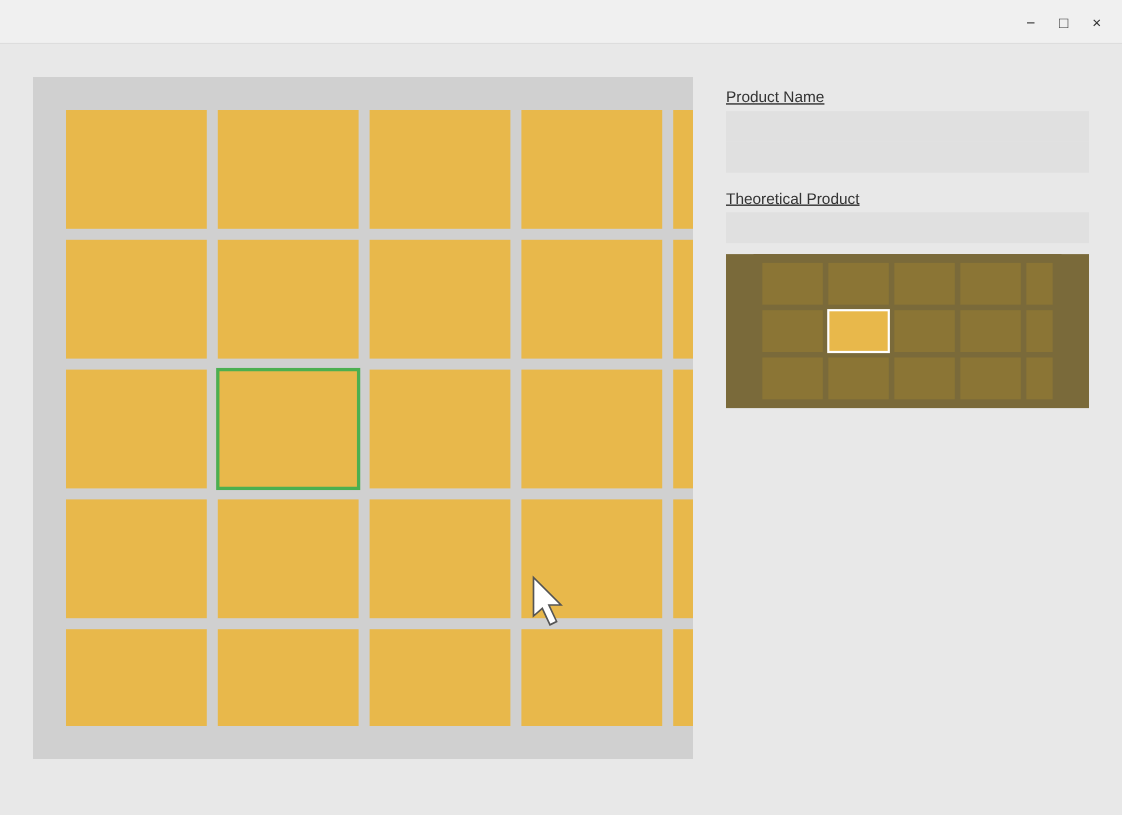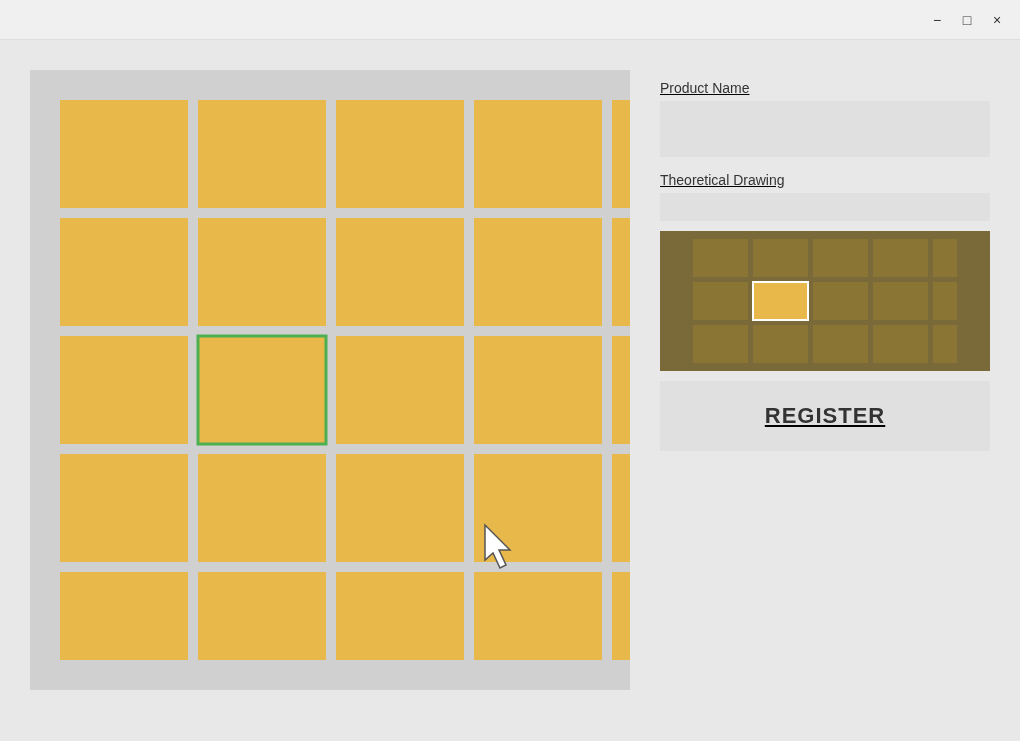--- a/index.html
+++ b/index.html
@@ -178,21 +178,21 @@
     </svg>
   </div>
 
   <div class="right-panel">
 
     <label class="field-label">Product Name</label>
     <input class="field-input" type="text" placeholder="" style="">
 
     <input class="field-input" type="text" placeholder="" style="">
 
-    <label class="field-label">Theoretical Drawing</label>
+    <label class="field-label">Theoretical Product</label>
     <input class="field-input" type="text" placeholder="" style="">
 
 
     <div class="mini-map">
       <svg width="100%" height="100%" viewBox="0 0 280 140">
         <rect width="280" height="140" fill="#7a6a3a"></rect>
 
         <rect x="8" y="8" width="55" height="38" fill="#8b7535"></rect>
         <rect x="68" y="8" width="55" height="38" fill="#8b7535"></rect>
         <rect x="128" y="8" width="55" height="38" fill="#8b7535"></rect>
@@ -208,17 +208,16 @@
         <rect x="8" y="94" width="55" height="38" fill="#8b7535"></rect>
         <rect x="68" y="94" width="55" height="38" fill="#8b7535"></rect>
         <rect x="128" y="94" width="55" height="38" fill="#8b7535"></rect>
         <rect x="188" y="94" width="55" height="38" fill="#8b7535"></rect>
         <rect x="248" y="94" width="24" height="38" fill="#8b7535"></rect>
 
         <rect x="68" y="51" width="55" height="38" fill="#e8b84b" stroke="white" stroke-width="2"></rect>
       </svg>
     </div>
 
-    <button class="btn-register">REGISTER</button>
 
   </div>
 
 </div>
 
 </body></html>

